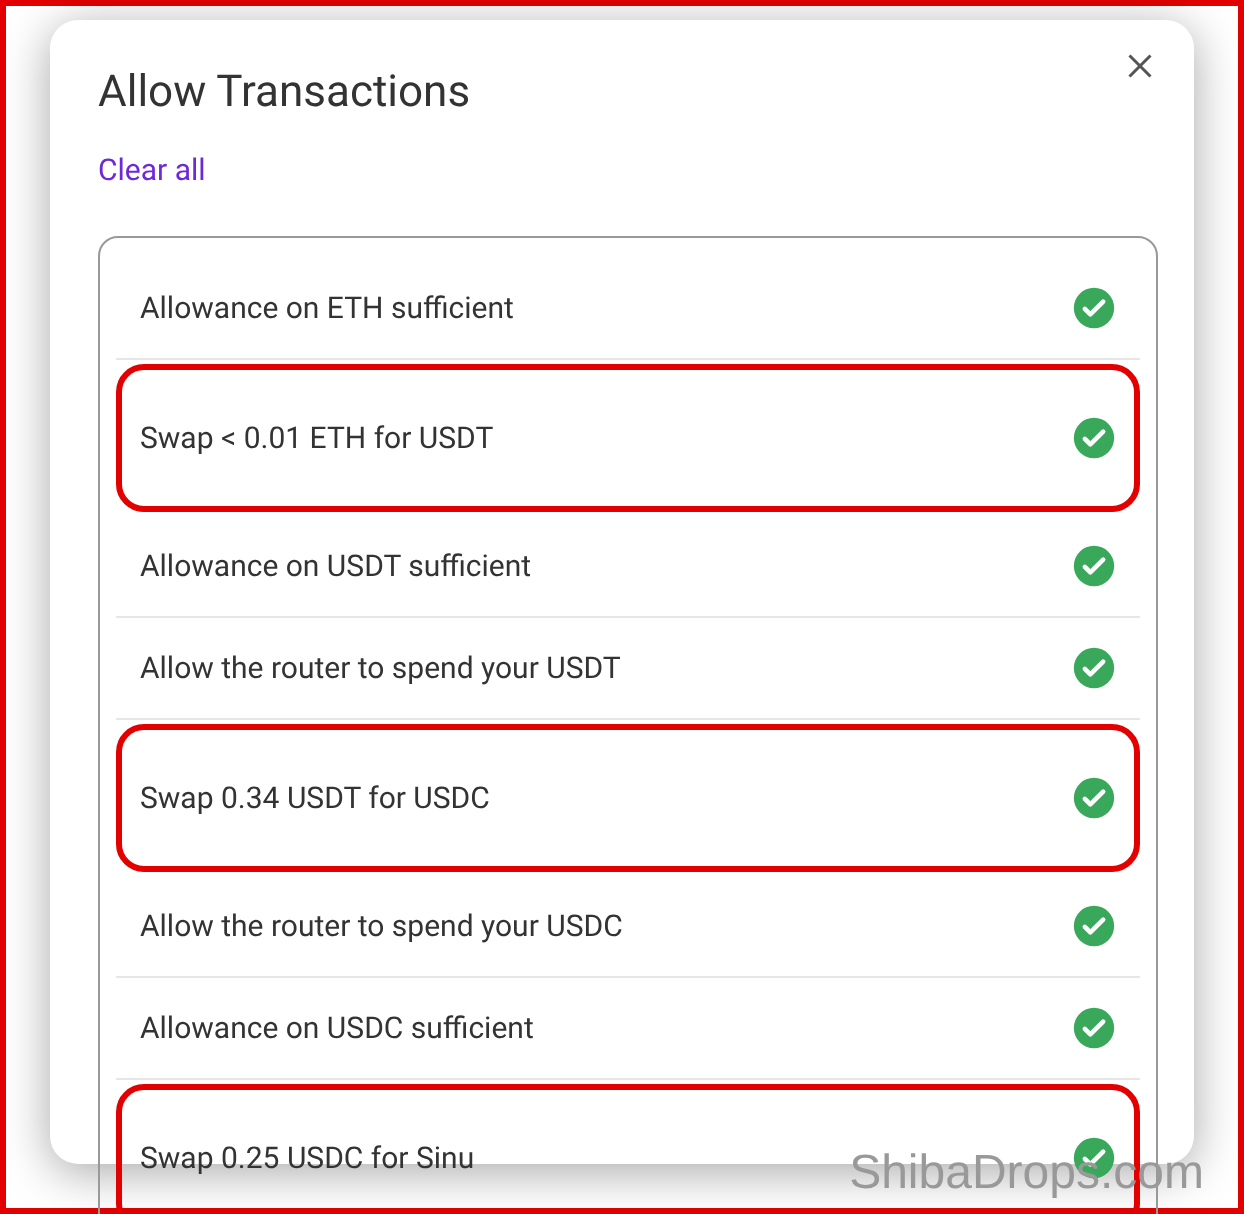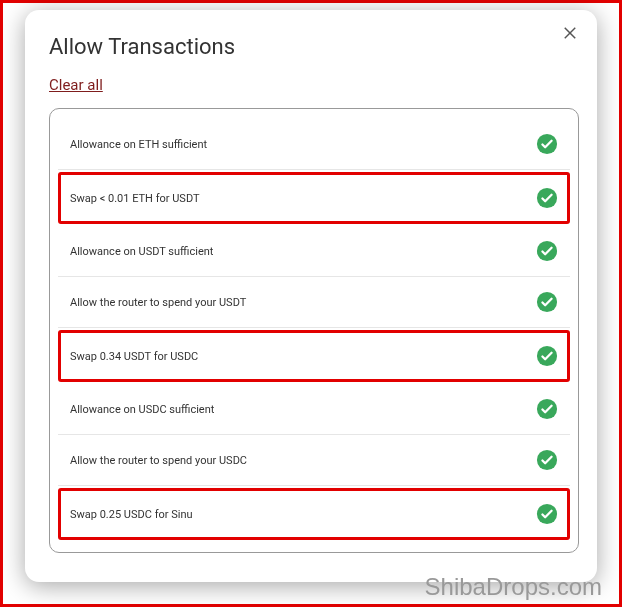--- a/index.html
+++ b/index.html
@@ -38,47 +38,46 @@
     }
     .title {
       font-size: 22px;
       font-weight: 400;
       color: #333;
       margin-bottom: 16px;
     }
     .clear-all {
       display: inline-block;
       font-size: 15px;
-      color: #7f1d1d;
-      text-decoration: underline;
+      color: #6d28d9;
       cursor: pointer;
-      margin-bottom: 14px;
+      margin-bottom: 24px;
     }
     .tx-panel {
       border: 1px solid #999;
       border-radius: 10px;
       padding: 10px 8px;
     }
     .tx-row {
       display: flex;
       align-items: center;
       justify-content: space-between;
       padding: 14px 12px;
       border-bottom: 1px solid #e6e6e6;
       position: relative;
     }
     .tx-row:last-child { border-bottom: none; align-items: center; }
     .tx-row.highlight {
       border: 3px solid #e20000;
-      border-radius: 3px;
+      border-radius: 14px;
       margin: 2px 0;
-      padding: 12px 9px;
+      padding: 23px 9px;
     }
     .tx-label {
-      font-size: 11px;
+      font-size: 15px;
       color: #333;
     }
     .check-icon {
       width: 22px;
       height: 22px;
       flex-shrink: 0;
     }
     .watermark {
       position: absolute;
       right: 20px;
@@ -153,31 +152,31 @@
       <span class="tx-label">Swap 0.34 USDT for USDC</span>
       <span class="check-icon">
         <svg viewBox="0 0 24 24">
             <circle cx="12" cy="12" r="11" fill="#39a85b"></circle>
             <path d="M7 12.5l3 3 7-7" stroke="#fff" stroke-width="2.5" fill="none" stroke-linecap="round" stroke-linejoin="round"></path>
           </svg>
       </span>
     </div>
 
     <div class="tx-row">
-      <span class="tx-label">Allowance on USDC sufficient</span>
+      <span class="tx-label">Allow the router to spend your USDC</span>
       <span class="check-icon">
         <svg viewBox="0 0 24 24">
             <circle cx="12" cy="12" r="11" fill="#39a85b"></circle>
             <path d="M7 12.5l3 3 7-7" stroke="#fff" stroke-width="2.5" fill="none" stroke-linecap="round" stroke-linejoin="round"></path>
           </svg>
       </span>
     </div>
 
     <div class="tx-row">
-      <span class="tx-label">Allow the router to spend your USDC</span>
+      <span class="tx-label">Allowance on USDC sufficient</span>
       <span class="check-icon">
         <svg viewBox="0 0 24 24">
             <circle cx="12" cy="12" r="11" fill="#39a85b"></circle>
             <path d="M7 12.5l3 3 7-7" stroke="#fff" stroke-width="2.5" fill="none" stroke-linecap="round" stroke-linejoin="round"></path>
           </svg>
       </span>
     </div>
 
     <div class="tx-row highlight">
       <span class="tx-label">Swap 0.25 USDC for Sinu</span>

